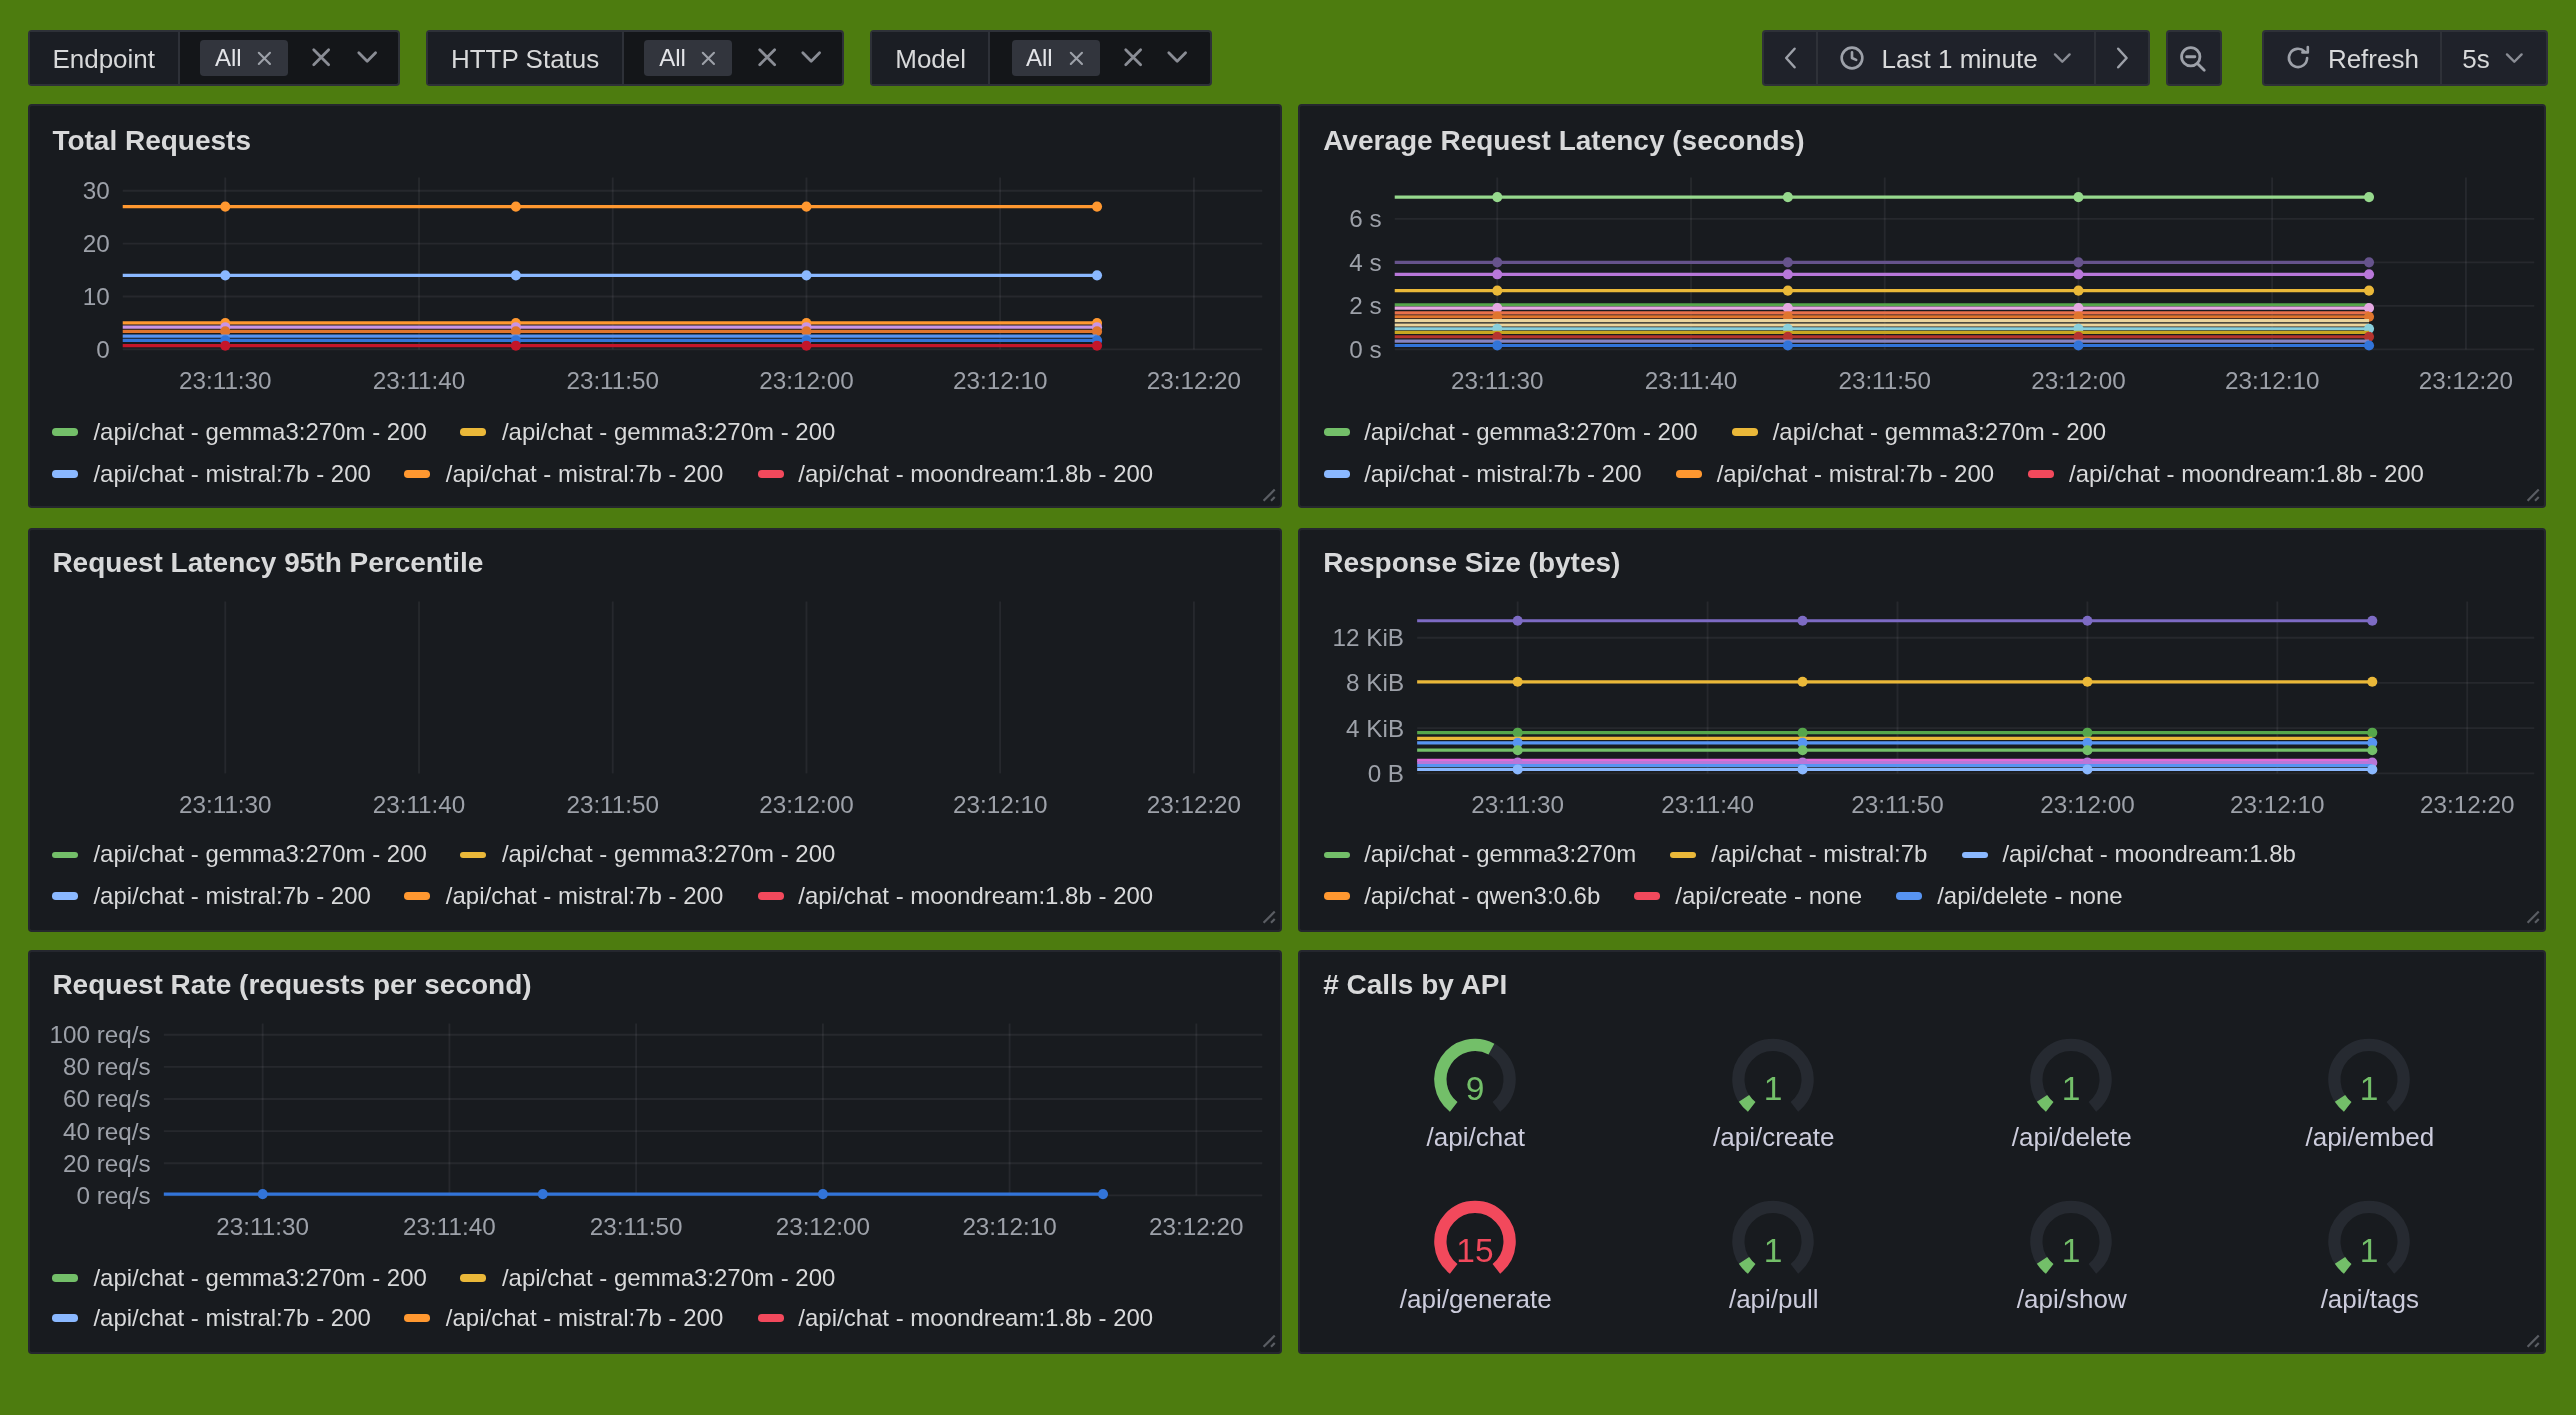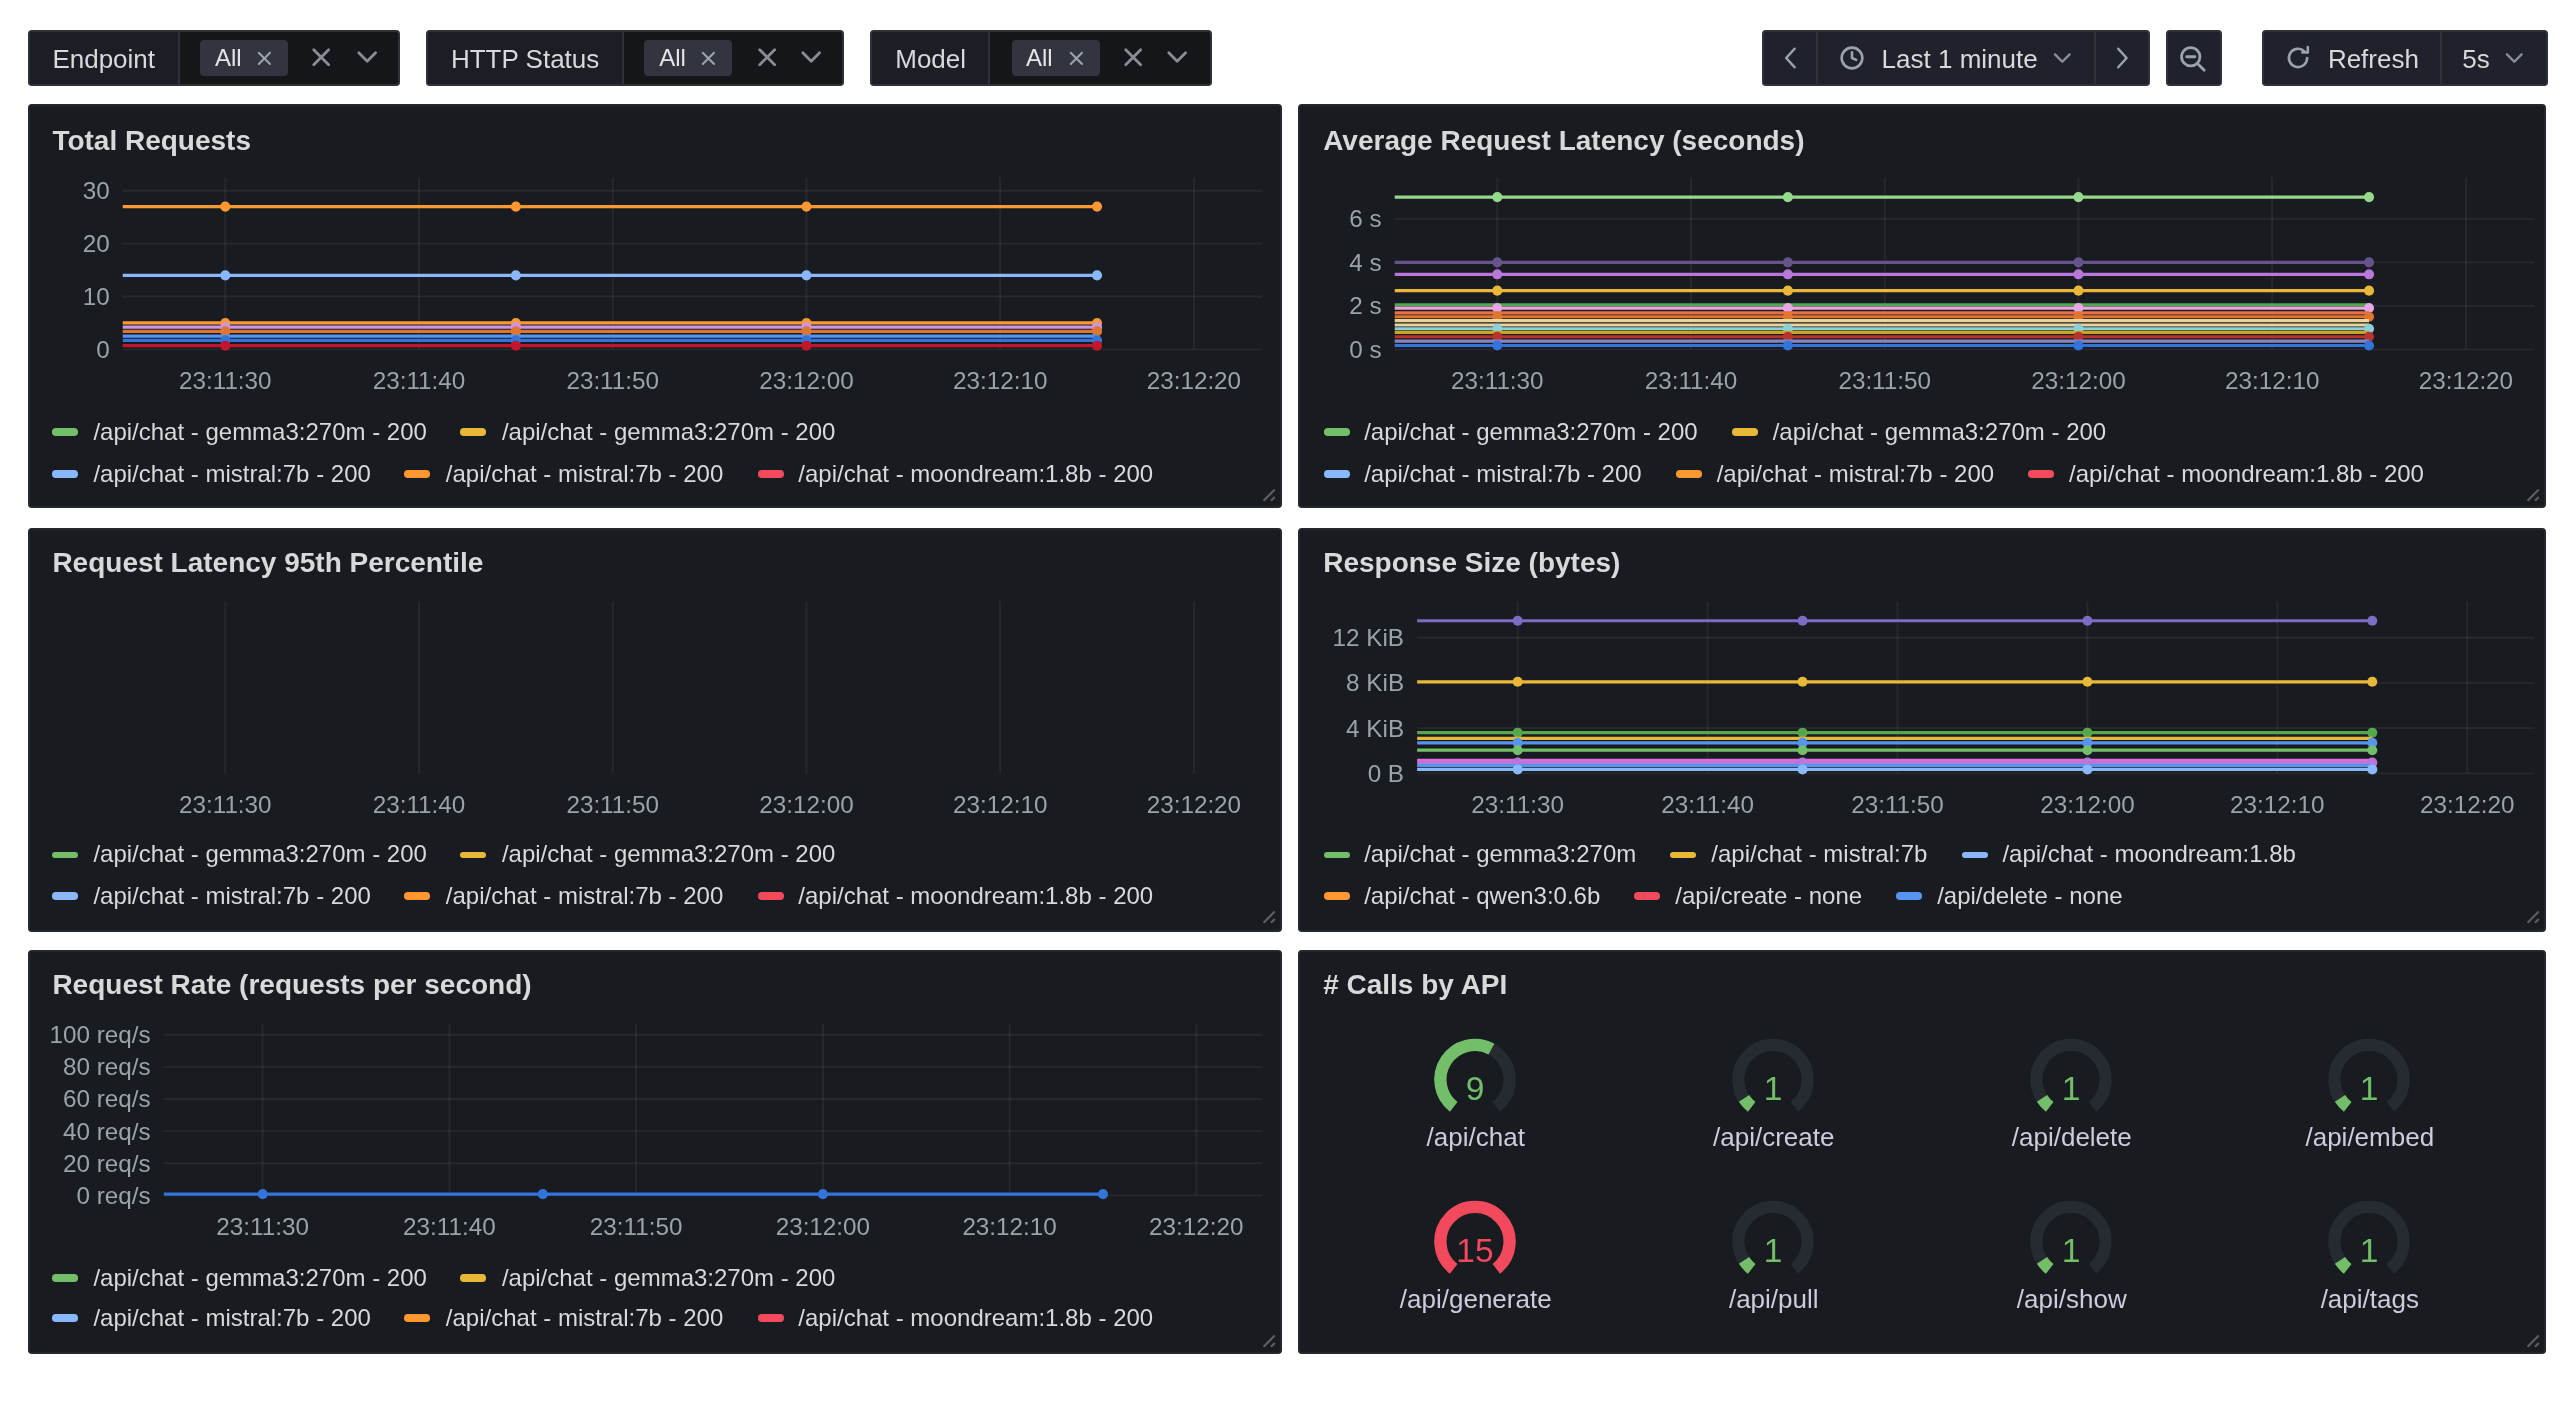--- a/index.html
+++ b/index.html
@@ -1,17 +1,17 @@
 <!DOCTYPE html>
 <html style="font-size:15px"><head>
 <meta charset="utf-8">
 <style>
   * { box-sizing: border-box; }
   body { margin:0; background:#0d0e12; font-family:"Liberation Sans","DejaVu Sans",sans-serif; }
-  .stage { position:relative; width:2576px; height:1415px; overflow:hidden; background:#ffffff; }
+  .stage { position:relative; width:2576px; height:1415px; overflow:hidden; background:#4d7c0f; }
   .app { position:absolute; left:0; top:0; width:1288px; height:708px;
          transform:scale(2); transform-origin:0 0; color:#D8D9DA; }
 
   
   .topbar { display:flex; justify-content:space-between; align-items:center; padding:15px 14px 0; }
   .filters { display:flex; gap:13px; }
   .filter { display:flex; align-items:stretch; height:28px; border:0.9px solid #2E3138; border-radius:1.9px; background:#141619; }
   .filter-label { display:flex; align-items:center; padding:0 11.2px; background:#1B1E24; color:#D8D9DA;
                   font-size:13px; border-right:0.9px solid #2E3138; white-space:nowrap; }
   .filter-value { display:flex; align-items:center; gap:11.2px; padding:0 10.3px; }

